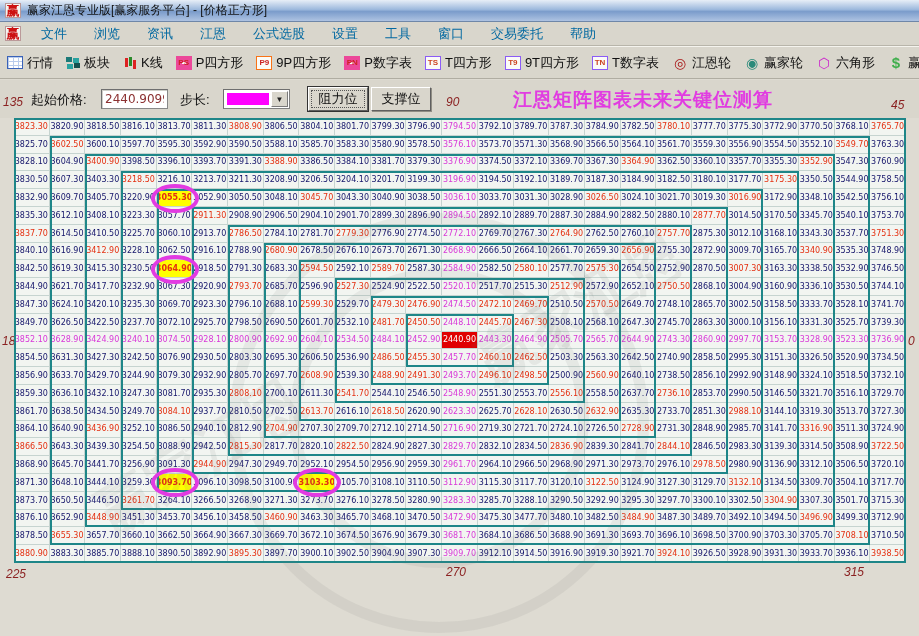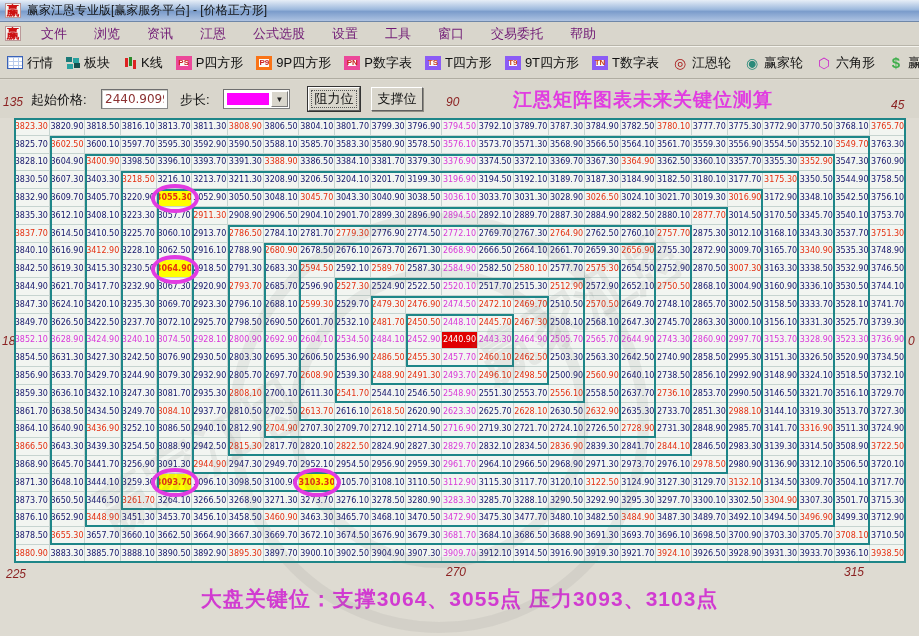--- a/index.html
+++ b/index.html
@@ -10,56 +10,56 @@
   
   #titlebar { position:absolute; left:0; top:0; width:919px; height:22px;
     background:linear-gradient(to bottom,#e7eef7 0%,#9db9dd 45%,#7b9ccb 55%,#aec3e2 100%);
     display:flex; align-items:center; padding-left:5px; border-bottom:1px solid #6f87a8; }
   .logo { color:#cc1111; font-weight:bold; font-size:13px; background:#f4f4f0;
     border:1px solid #b99; width:16px; height:15px; line-height:14px; text-align:center; margin-right:6px; }
   #title-text { font-size:12px; color:#111; }
 
   #menubar { position:absolute; left:0; top:22px; width:919px; height:24px; background:#d9d6cc;
     display:flex; align-items:center; padding-left:5px; border-bottom:1px solid #b8b5aa; }
-  .menu-item { font-size:13px; color:#701a75; padding:2px 13px 2px 14px; cursor:default; }
+  .menu-item { font-size:13px; color:#0369a1; padding:2px 13px 2px 14px; cursor:default; }
 
   #toolbar { position:absolute; left:0; top:46px; width:919px; height:33px; background:#d9d6cc;
     border-top:1px solid #f5f4ee; border-bottom:1px solid #b0ada2;
     display:flex; align-items:center; padding-left:7px; }
   .tb-item { display:flex; align-items:center; margin-right:13px; }
   .tb-label { font-size:13px; color:#111; margin-left:4px; white-space:nowrap; }
   .tbicon { display:inline-flex; align-items:center; justify-content:center; }
   .i-grid { width:16px; height:13px; background:#fff; border:1px solid #3a62b8;
     background-image:linear-gradient(#b9ccec 1px,transparent 1px),linear-gradient(90deg,#b9ccec 1px,transparent 1px);
     background-size:5px 4px; }
   .i-blocks { width:14px; height:13px; position:relative; }
   .i-blocks::before { content:""; position:absolute; left:0; top:1px; width:6px; height:5px; background:#1c7a78;
     box-shadow:7px 1px 0 #2aa3a0, 1px 7px 0 #2aa3a0, 8px 6px 0 #14504e; }
   .i-candles { width:14px; height:14px; position:relative; }
   .i-candles::before { content:""; position:absolute; left:2px; top:2px; width:3px; height:9px; background:#d22;
     box-shadow:4px -1px 0 #2a8a2a, 8px 2px 0 #d22; }
   .badge { width:16px; height:14px; font-size:8px; font-weight:bold; background:#fbfbf7; line-height:12px; }
-  .b-red   { border:4px solid #ec4899; color:#cc2222; }
-  .b-mag   { border:3px solid #f97316; color:#cc2222; }
-  .b-green { border:4px solid #8b5cf6; color:#cc4422; }
+  .b-red   { border:6px solid #ec4899; color:#cc2222; }
+  .b-mag   { border:1px solid #f97316; color:#cc2222; }
+  .b-green { border:1px solid #8b5cf6; color:#cc4422; }
   .glyph { font-size:14px; font-weight:bold; width:16px; }
   .g-red { color:#aa1a1a; } .g-teal { color:#2a8a7a; } .g-mag { color:#cc22cc; } .g-green { color:#3fae4c; font-size:15px; }
 
   #controlbar { position:absolute; left:0; top:80px; width:919px; height:38px; background:#d9d6cc; }
   .ctl-label { position:absolute; font-size:13px; color:#111; }
   #start-price-input { position:absolute; left:101px; top:9px; width:67px; height:20px;
     background:#fff; border:1px solid #888; border-top-color:#6f6f6f; border-left-color:#6f6f6f;
     box-shadow:inset 1px 1px 0 #cfcfc8; font-size:12px; color:#8b3030; padding:2px 3px; font-family:"DejaVu Sans",sans-serif; }
   #step-combo { position:absolute; left:223px; top:9px; width:67px; height:20px; background:#fff;
     border:1px solid #808080; border-top-color:#6f6f6f; border-left-color:#6f6f6f; display:flex; align-items:center; }
   #step-swatch { width:42px; height:12px; margin-left:3px; }
   #step-arrow { position:absolute; right:1px; top:1px; width:17px; height:16px; background:#d9d6cc;
     border:1px solid #fff; border-right-color:#7a7a7a; border-bottom-color:#7a7a7a;
     font-size:8px; text-align:center; line-height:15px; color:#222; }
-  .push-btn { position:absolute; top:7px; width:52px; height:24px; background:#d9d6cc; font-size:13px; color:#111;
+  .push-btn { position:absolute; top:7px; width:60px; height:24px; background:#d9d6cc; font-size:13px; color:#111;
     border:1px solid #fff; border-right-color:#5f5f5f; border-bottom-color:#5f5f5f;
     box-shadow:1px 1px 0 #8f8d84; text-align:center; line-height:21px; }
   #resistance-btn { left:308px; outline:1px solid #333; }
   #resistance-btn::after { content:""; position:absolute; left:2px; top:2px; right:2px; bottom:2px; border:1px dotted #555; }
   #support-btn { left:371px; }
   #matrix-heading { position:absolute; left:513px; top:7px; font-size:19px; font-weight:bold; color:#e13ce1; letter-spacing:1px; white-space:nowrap;font-family:Liberation Mono, monospace; }
 
   
   .angle-label { position:absolute; font-size:12px; color:#8b2222;font-style:italic; }
 
@@ -832,15 +832,14 @@
         <div class="hl-ellipse" style="left: 136.56px; top: 136.8px;"></div>
         <div class="hl-ellipse" style="left: 136.56px; top: 350.4px;"></div>
         <div class="hl-ellipse" style="left: 279.28px; top: 350.4px;"></div>
       </div>
     <div class="wm wm-circle" style="left:215px; top:95px; width:420px; height:420px;"></div>
     <div class="wm wm-circle" style="left:275px; top:150px; width:300px; height:300px;"></div>
     <div class="wm wm-text" style="left:70px;  top:300px;">赢家江恩</div>
     <div class="wm wm-text" style="left:450px; top:150px;">赢家江恩</div>
   </div>
 
-  <div id="footer-text">大盘关键位：支撑3064、3055点  压力3093、3103点</div>
 
 </div>
 
 </body></html>

